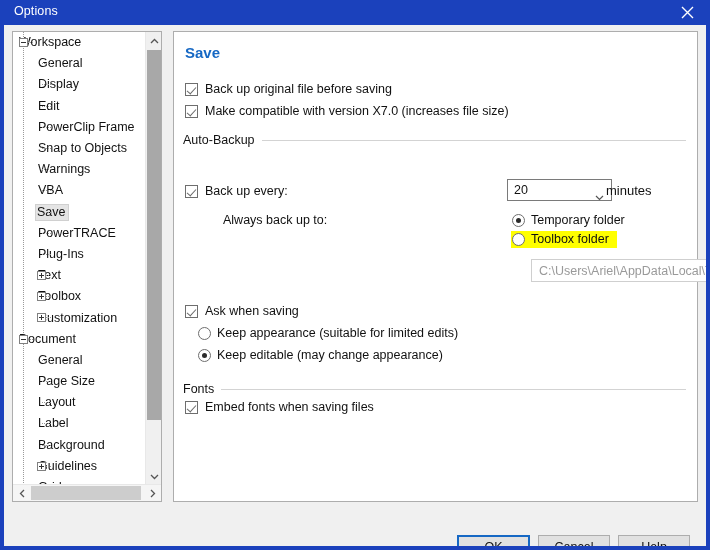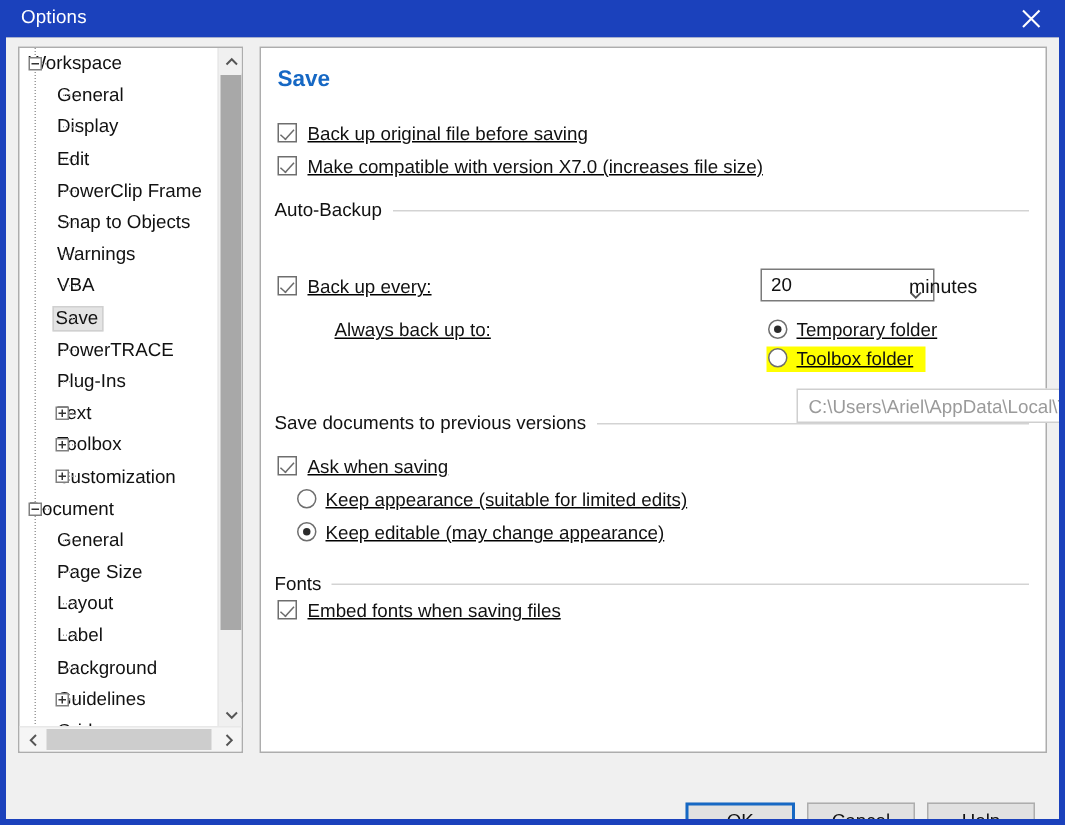--- a/index.html
+++ b/index.html
@@ -189,21 +189,21 @@
     border: 1px solid #adadad;
   }
   #content-title {
     position: absolute;
     left: 11px; top: 12px;
     font-size: 15px;
     font-weight: bold;
     color: #1668c4;
   }
 
-  .row { position: absolute; display: flex; align-items: flex-start; text-decoration: underline; }
+  .row { position: absolute; display: flex; align-items: flex-end; }
 
   
   .cb {
     position: relative;
     width: 13px; height: 13px;
     border: 1px solid #6e6e6e;
     background: #ffffff;
     flex: 0 0 auto;
     cursor: pointer;
   }
@@ -265,21 +265,21 @@
   .group-sep .gs-line {
     flex: 1 1 auto;
     height: 1px;
     background: #d3d3d3;
   }
 
   
   #minutes-combo {
     position: absolute;
     left: 333px; top: 147px;
-    width: 116px; height: 22px;
+    width: 105px; height: 22px;
     border: 1px solid #7a7a7a;
     background: #ffffff;
     cursor: pointer;
   }
   #minutes-value {
     position: absolute;
     left: 6px; top: 3px;
     font-size: 12.5px;
     color: #111111;
   }
@@ -530,24 +530,20 @@
 
       <div class="row" style="left:338px; top:200px;">
         <div class="rb"></div>
         <div class="rb-label">Toolbox folder</div>
       </div>
 
       <div id="path-field">
         <div id="path-value">C:\Users\Ariel\AppData\Local\Temp\</div>
       </div>
 
-      <div class="group-sep" style="top:243px;">
-        <div class="gs-text">Save documents to previous versions</div>
-        <div class="gs-line"></div>
-      </div>
 
       <div class="row" style="left:24px; top:294px;">
         <div class="rb"></div>
         <div class="rb-label">Keep appearance (suitable for limited edits)</div>
       </div>
 
       <div class="row" style="left:11px; top:272px;">
         <div class="cb checked"></div>
         <div class="cb-label">Ask when saving</div>
       </div>

